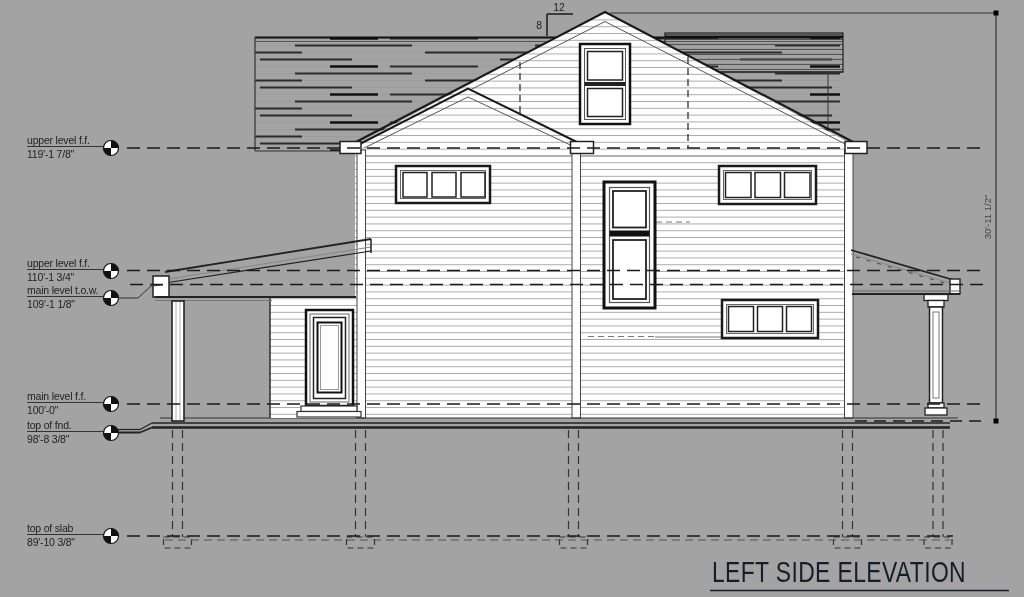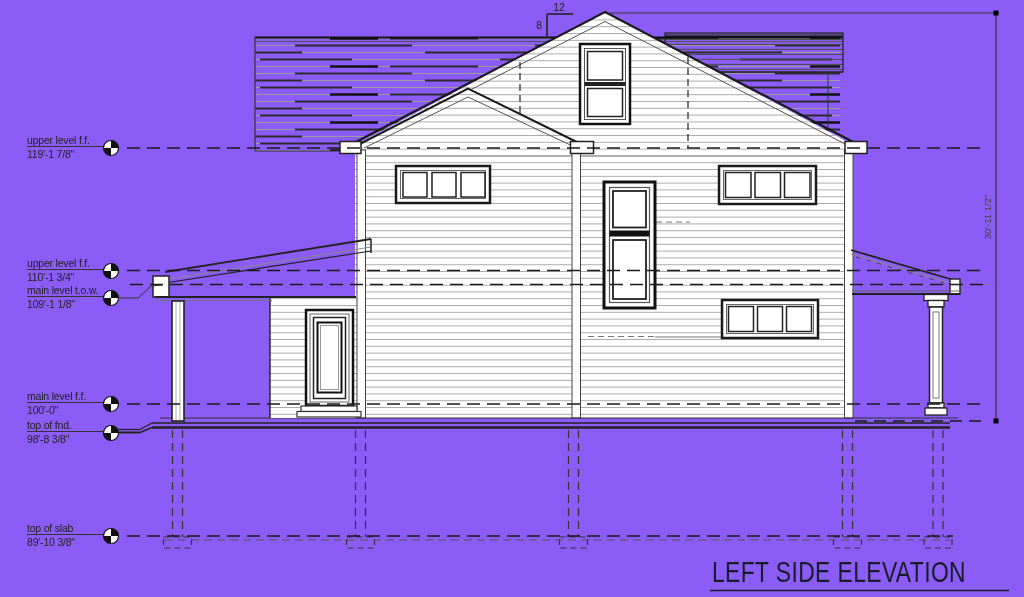--- a/index.html
+++ b/index.html
@@ -1,16 +1,16 @@
 <!DOCTYPE html>
 <html><head>
 <meta charset="utf-8">
 <style>
   html,body{margin:0;padding:0;background:#ffffff;}
-  .sheet{position:relative;width:1024px;height:597px;background:#8b5cf6;overflow:hidden;
+  .sheet{position:relative;width:1024px;height:597px;background:#a3a3a3;overflow:hidden;
          font-family:"Liberation Sans", sans-serif;}
   svg{display:block;}
   text{font-family:"Liberation Sans", sans-serif;fill:#222;}
   .lvl-name{font-size:10.5px;letter-spacing:-0.2px;}
   .lvl-val{font-size:10.5px;letter-spacing:-0.2px;}
   .pitch-num{font-size:10.5px;}
   .dim-text{font-size:9.5px;fill:#444;}
   .title-text{font-size:30px;fill:#151d29;letter-spacing:0.5px;}
 </style>
 </head>

